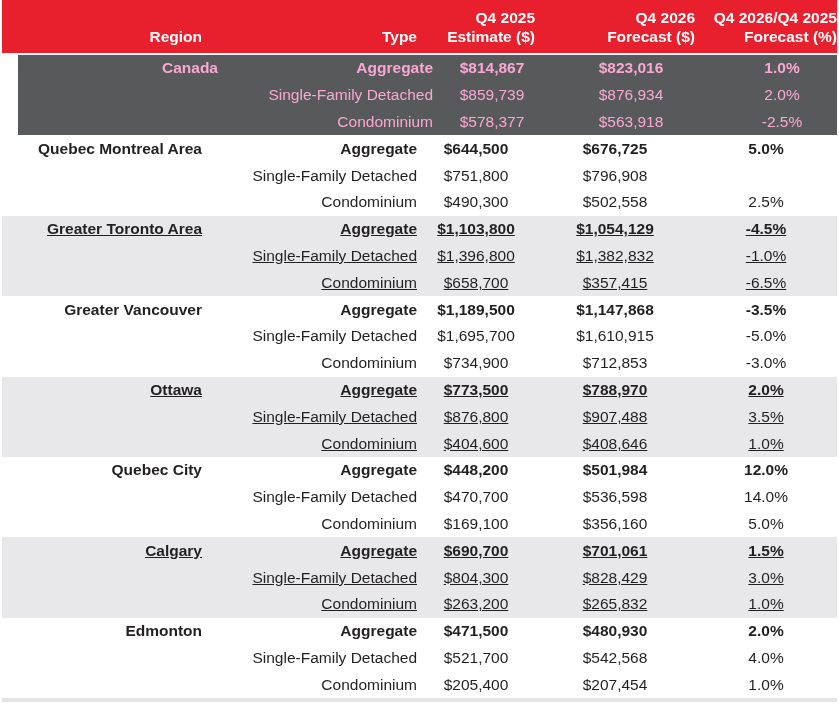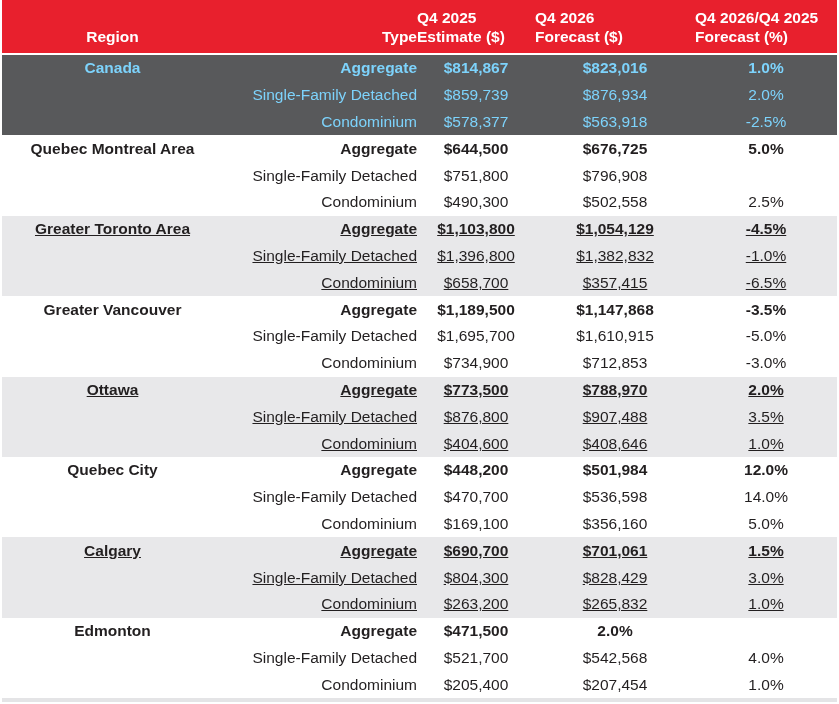--- a/index.html
+++ b/index.html
@@ -23,29 +23,29 @@
     color: #ffffff;
     font-weight: bold;
     font-size: 15.5px;
     line-height: 19px;
     height: 53px;
     align-items: end;
     padding-bottom: 7px;
   }
   .hcell { display: block; }
   .h-left { text-align: left; }
-  .h-center { text-align: left; }
+  .h-center { text-align: right; }
   .hcell span { display: block; }
-  .c-region { padding-left: 21px; text-align: center; }
+  .c-region { padding-left: 21px; text-align: right; }
   .c-type   { padding-left: 10px; text-align: right; }
   .c-est, .c-fc, .c-pct { text-align: center; }
   
   .header-gap { height: 2px; background: #ffffff; }
   .tbody { font-size: 15.5px; color: #221f20; }
-  .group.theme-dark  { background: var(--dark-gray, #58595b); color: #7dd3fc; }
+  .group.theme-dark  { background: var(--dark-gray, #58595b); color: #f9a8d4; margin-left: 16px; }
   .group.theme-white { background: #ffffff; }
   .group.theme-gray  { background: var(--light-gray, #e8e8ea); text-decoration: underline; }
   .row {
     height: 26.8px;
     align-items: center;
   }
   .row.first { font-weight: bold; }
   .bottom-border { height: 4px; background: #e4e4e6; margin-top: 0px; }
 </style>
 </head>
@@ -235,20 +235,21 @@
           <div class="cell c-est">$263,200</div>
           <div class="cell c-fc">$265,832</div>
           <div class="cell c-pct">1.0%</div>
         </div>
       </div>
       <div class="group theme-white">
         <div class="row grid-row first">
           <div class="cell c-region">Edmonton</div>
           <div class="cell c-type">Aggregate</div>
           <div class="cell c-est">$471,500</div>
+          <div class="cell c-fc">$480,930</div>
           <div class="cell c-pct">2.0%</div>
         </div>
         <div class="row grid-row">
           <div class="cell c-region"></div>
           <div class="cell c-type">Single-Family Detached</div>
           <div class="cell c-est">$521,700</div>
           <div class="cell c-fc">$542,568</div>
           <div class="cell c-pct">4.0%</div>
         </div>
         <div class="row grid-row">

